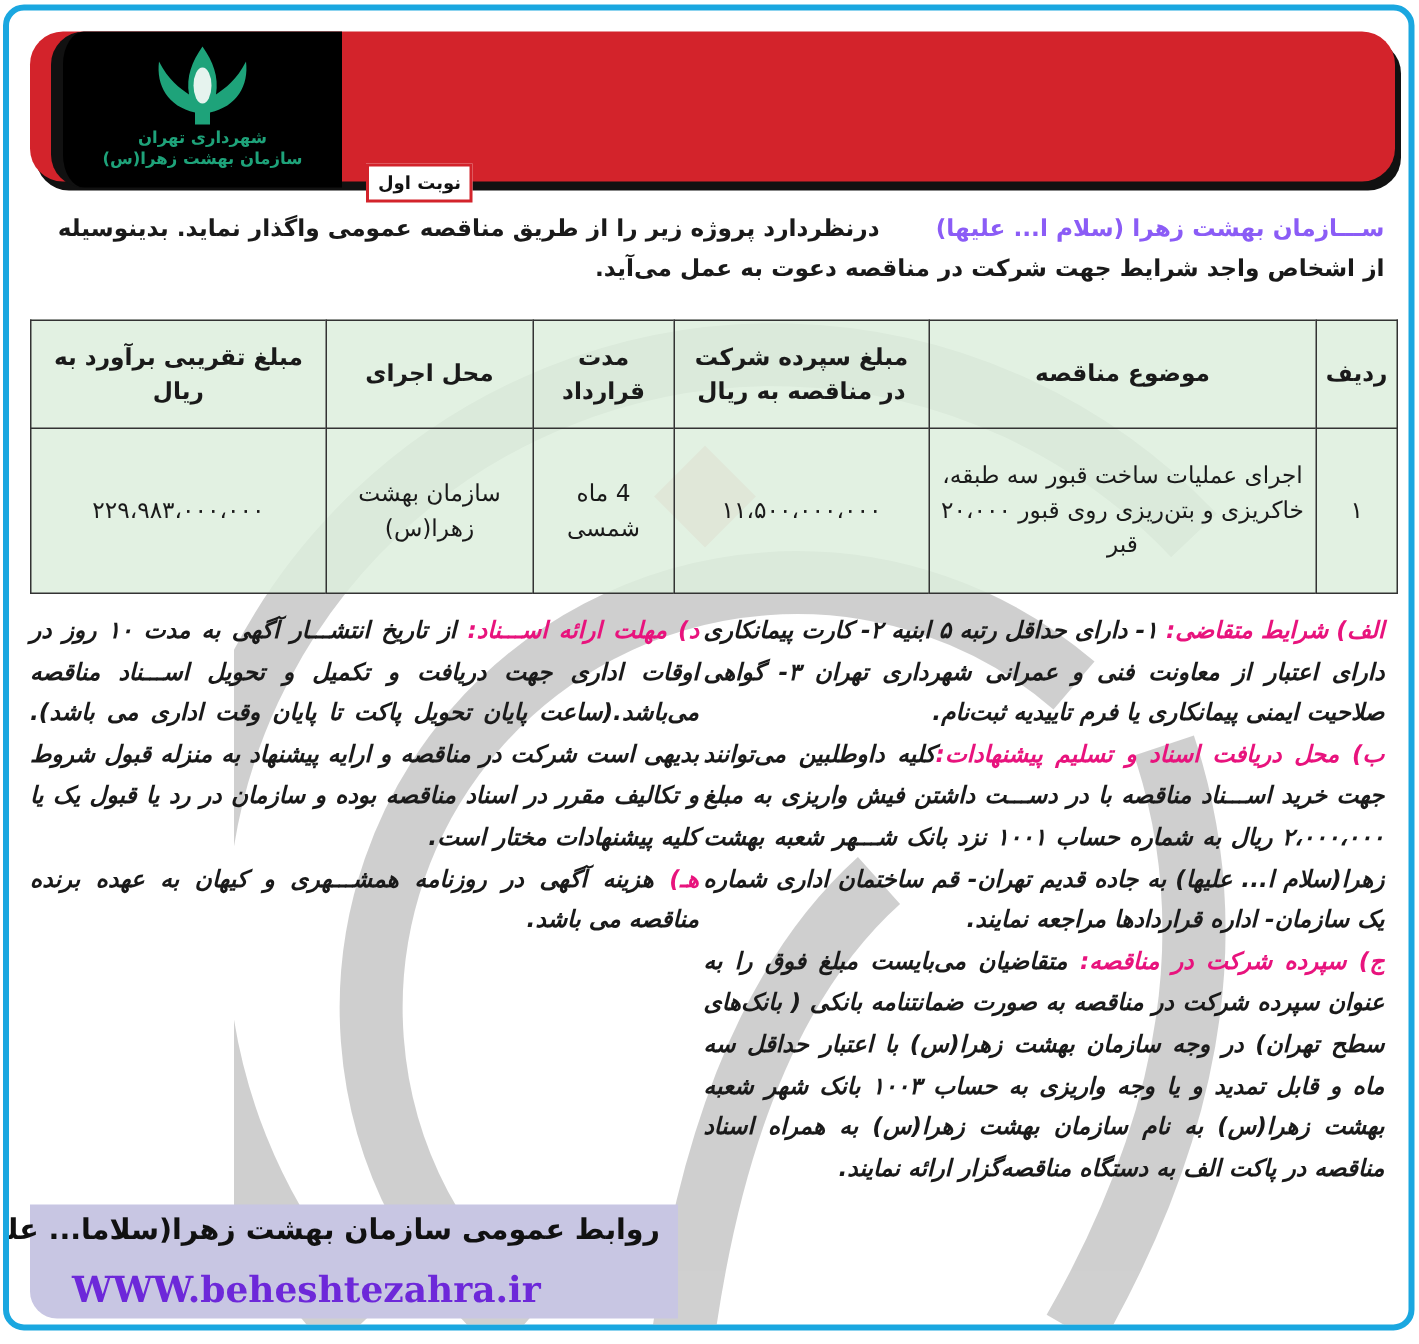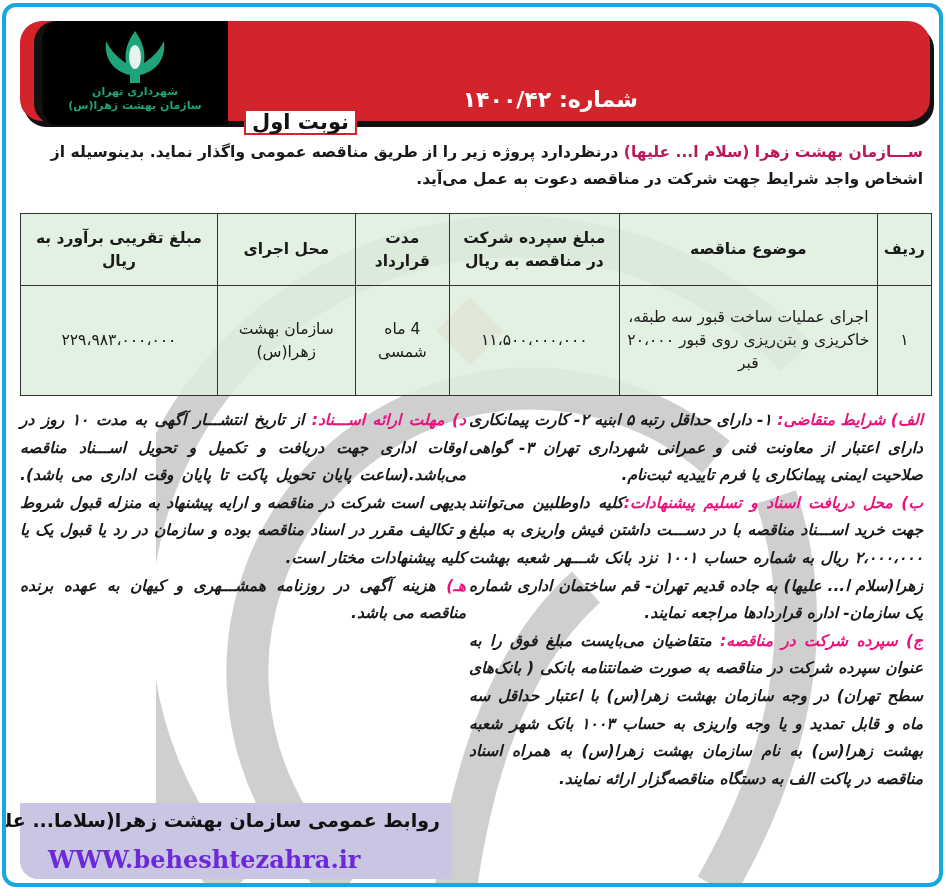--- a/index.html
+++ b/index.html
@@ -41,29 +41,29 @@
       font-size: 42px; font-weight: bold; color: #fff; letter-spacing: 1px; white-space: nowrap;
       font-family: "DejaVu Sans", sans-serif;
     }
     .number {
       position: absolute; right: 300px; top: 70px; direction: rtl;
       font-size: 22px; font-weight: bold; color: #fff; white-space: nowrap;
     }
     .turn-badge {
       position: absolute; left: 224px; top: 92px; direction: rtl;
       background: #fff; border: 2px solid #d3232b; padding: 0 6px;
-      font-size: 21px; font-weight: bold; color: #111; line-height: 22px;
+      font-size: 12px; font-weight: bold; color: #111; line-height: 22px;
     }
 
     
     .intro {
       position: absolute; left: 14px; right: 16px; top: 132px; direction: rtl; z-index: 2;
       font-size: 15.5px; line-height: 27px; font-weight: bold; text-align: right;
     }
-    .intro .org { color: #be185d; }
+    .intro .org { color: #8b5cf6; margin-left: 32px; }
 
     
     .tbl {
       position: absolute; left: 14px; top: 206px; width: 912px; z-index: 2;
       border-collapse: collapse; direction: rtl; background: rgba(221,238,221,0.85);
     }
     .tbl th, .tbl td {
       border: 1px solid #333; text-align: center; vertical-align: middle;
       font-size: 15.5px; line-height: 23px; padding: 4px 6px;
     }
@@ -113,21 +113,20 @@
 
     <div class="logo-box">
       <svg class="logo-mark" viewBox="0 0 70 56">
         <path d="M35 2 C28 12 24 22 26 34 C20 30 12 24 6 12 C4 28 12 42 30 46 L30 54 L40 54 L40 46 C58 42 66 28 64 12 C58 24 50 30 44 34 C46 22 42 12 35 2 Z" fill="#1ea37a"></path>
         <ellipse cx="35" cy="28" rx="6" ry="12" fill="#e6f3ee"></ellipse>
       </svg>
       <div class="logo-line">شهرداری تهران</div>
       <div class="logo-line">سازمان بهشت زهرا(س)</div>
     </div>
 
-    <div class="number">شماره: ۱۴۰۰/۴۲</div>
     <div class="turn-badge">نوبت اول</div>
   </div>
 
   <p class="intro">
     <span class="org">ســـازمان بهشت زهرا (سلام ا... علیها)</span><span> درنظردارد پروژه زیر را از طریق مناقصه عمومی واگذار نماید. بدینوسیله از اشخاص واجد شرایط جهت شرکت در مناقصه دعوت به عمل می‌آید.</span>
   </p>
 
   <table class="tbl">
     <thead>
       <tr>

